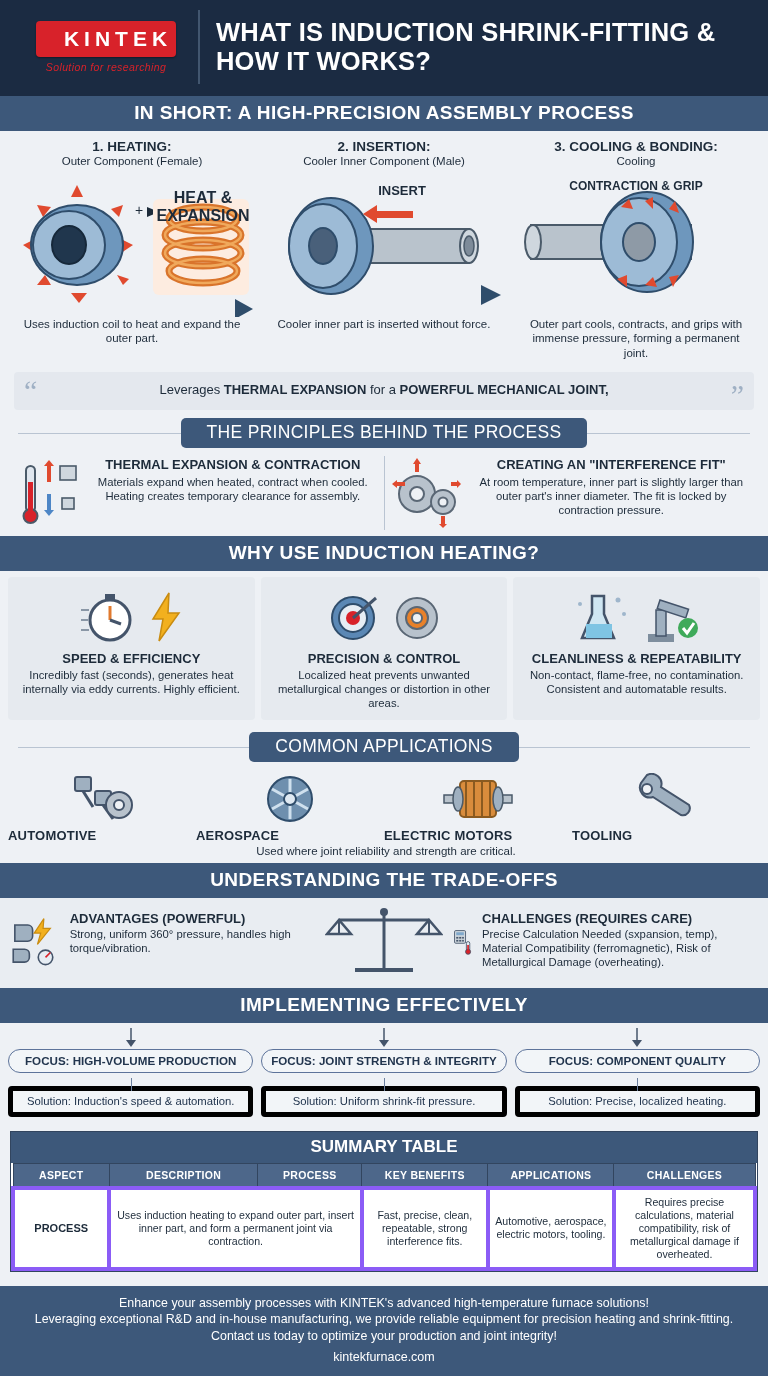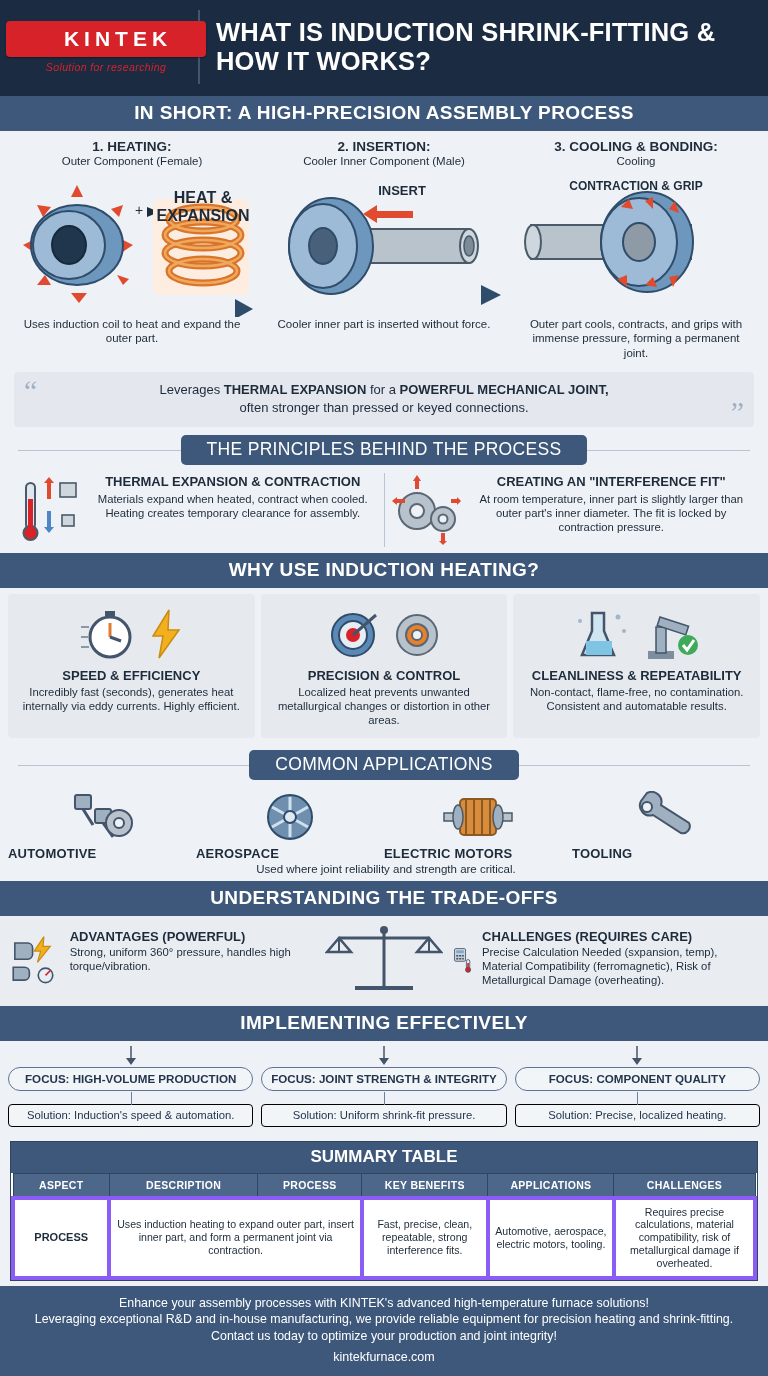--- a/index.html
+++ b/index.html
@@ -22,21 +22,21 @@
     height: 96px;
   }
   .logo-box {
     width: 186px; flex: 0 0 186px;
     display: flex; flex-direction: column; align-items: center; justify-content: center;
     border-right: 2px solid #42566f;
     height: 74px;
   }
   .logo-plate {
     background: #d8222a;
-    width: 200px; height: 36px;
+    width: 140px; height: 36px;
     border-radius: 4px;
     display: flex; align-items: center; justify-content: center;
     box-shadow: 0 1px 2px rgba(0,0,0,.4);
     padding-left: 24px;
   }
   .logo-plate span {
     color: #fff; font-weight: bold; font-size: 21px; letter-spacing: 5px;
   }
   .logo-tag {
     color: #d8222a; font-size: 10.5px; font-style: italic; margin-top: 4px; letter-spacing: .4px;
@@ -141,21 +141,21 @@
   .focus-box {
     border: 1px solid #5d739a;
     border-radius: 13px;
     background: #f2f5f8;
     font-size: 11.6px;
     font-weight: bold;
     color: #22354e;
     padding: 4px 4px 5px 4px;
   }
   .sol-box {
-    border: 1px solid #000000;
+    border: 5px solid #000000;
     border-radius: 4px;
     background: #f2f5f8;
     font-size: 11.3px;
     color: #22354e;
     padding: 4px 4px 5px 4px;
     margin-top: 13px;
     position: relative;
     text-align: center;
   }
   .sol-box:before {
@@ -305,21 +305,20 @@
           <div style="position:absolute; left:36px; top:12px; font-size:12px; font-weight:bold; width:180px; text-align:center;">CONTRACTION &amp; GRIP</div>
         </div>
         <div class="step-cap">Outer part cools, contracts, and grips with immense pressure, forming a permanent joint.</div>
       </div>
 
     </div>
 
     <div class="quote">
       <span class="qmark l">“</span>
       <span>Leverages </span><b>THERMAL EXPANSION</b><span> for a </span><b>POWERFUL MECHANICAL JOINT,</b><br>
-      <span>often stronger than pressed or keyed connections.</span>
       <span class="qmark r">”</span>
     </div>
   </div>
 
   <div class="pill-wrap">
     <span class="pill-head">THE PRINCIPLES BEHIND THE PROCESS</span>
   </div>
   <div class="principles">
     <div class="principle">
       <svg width="64" height="70" viewBox="0 0 64 70">

